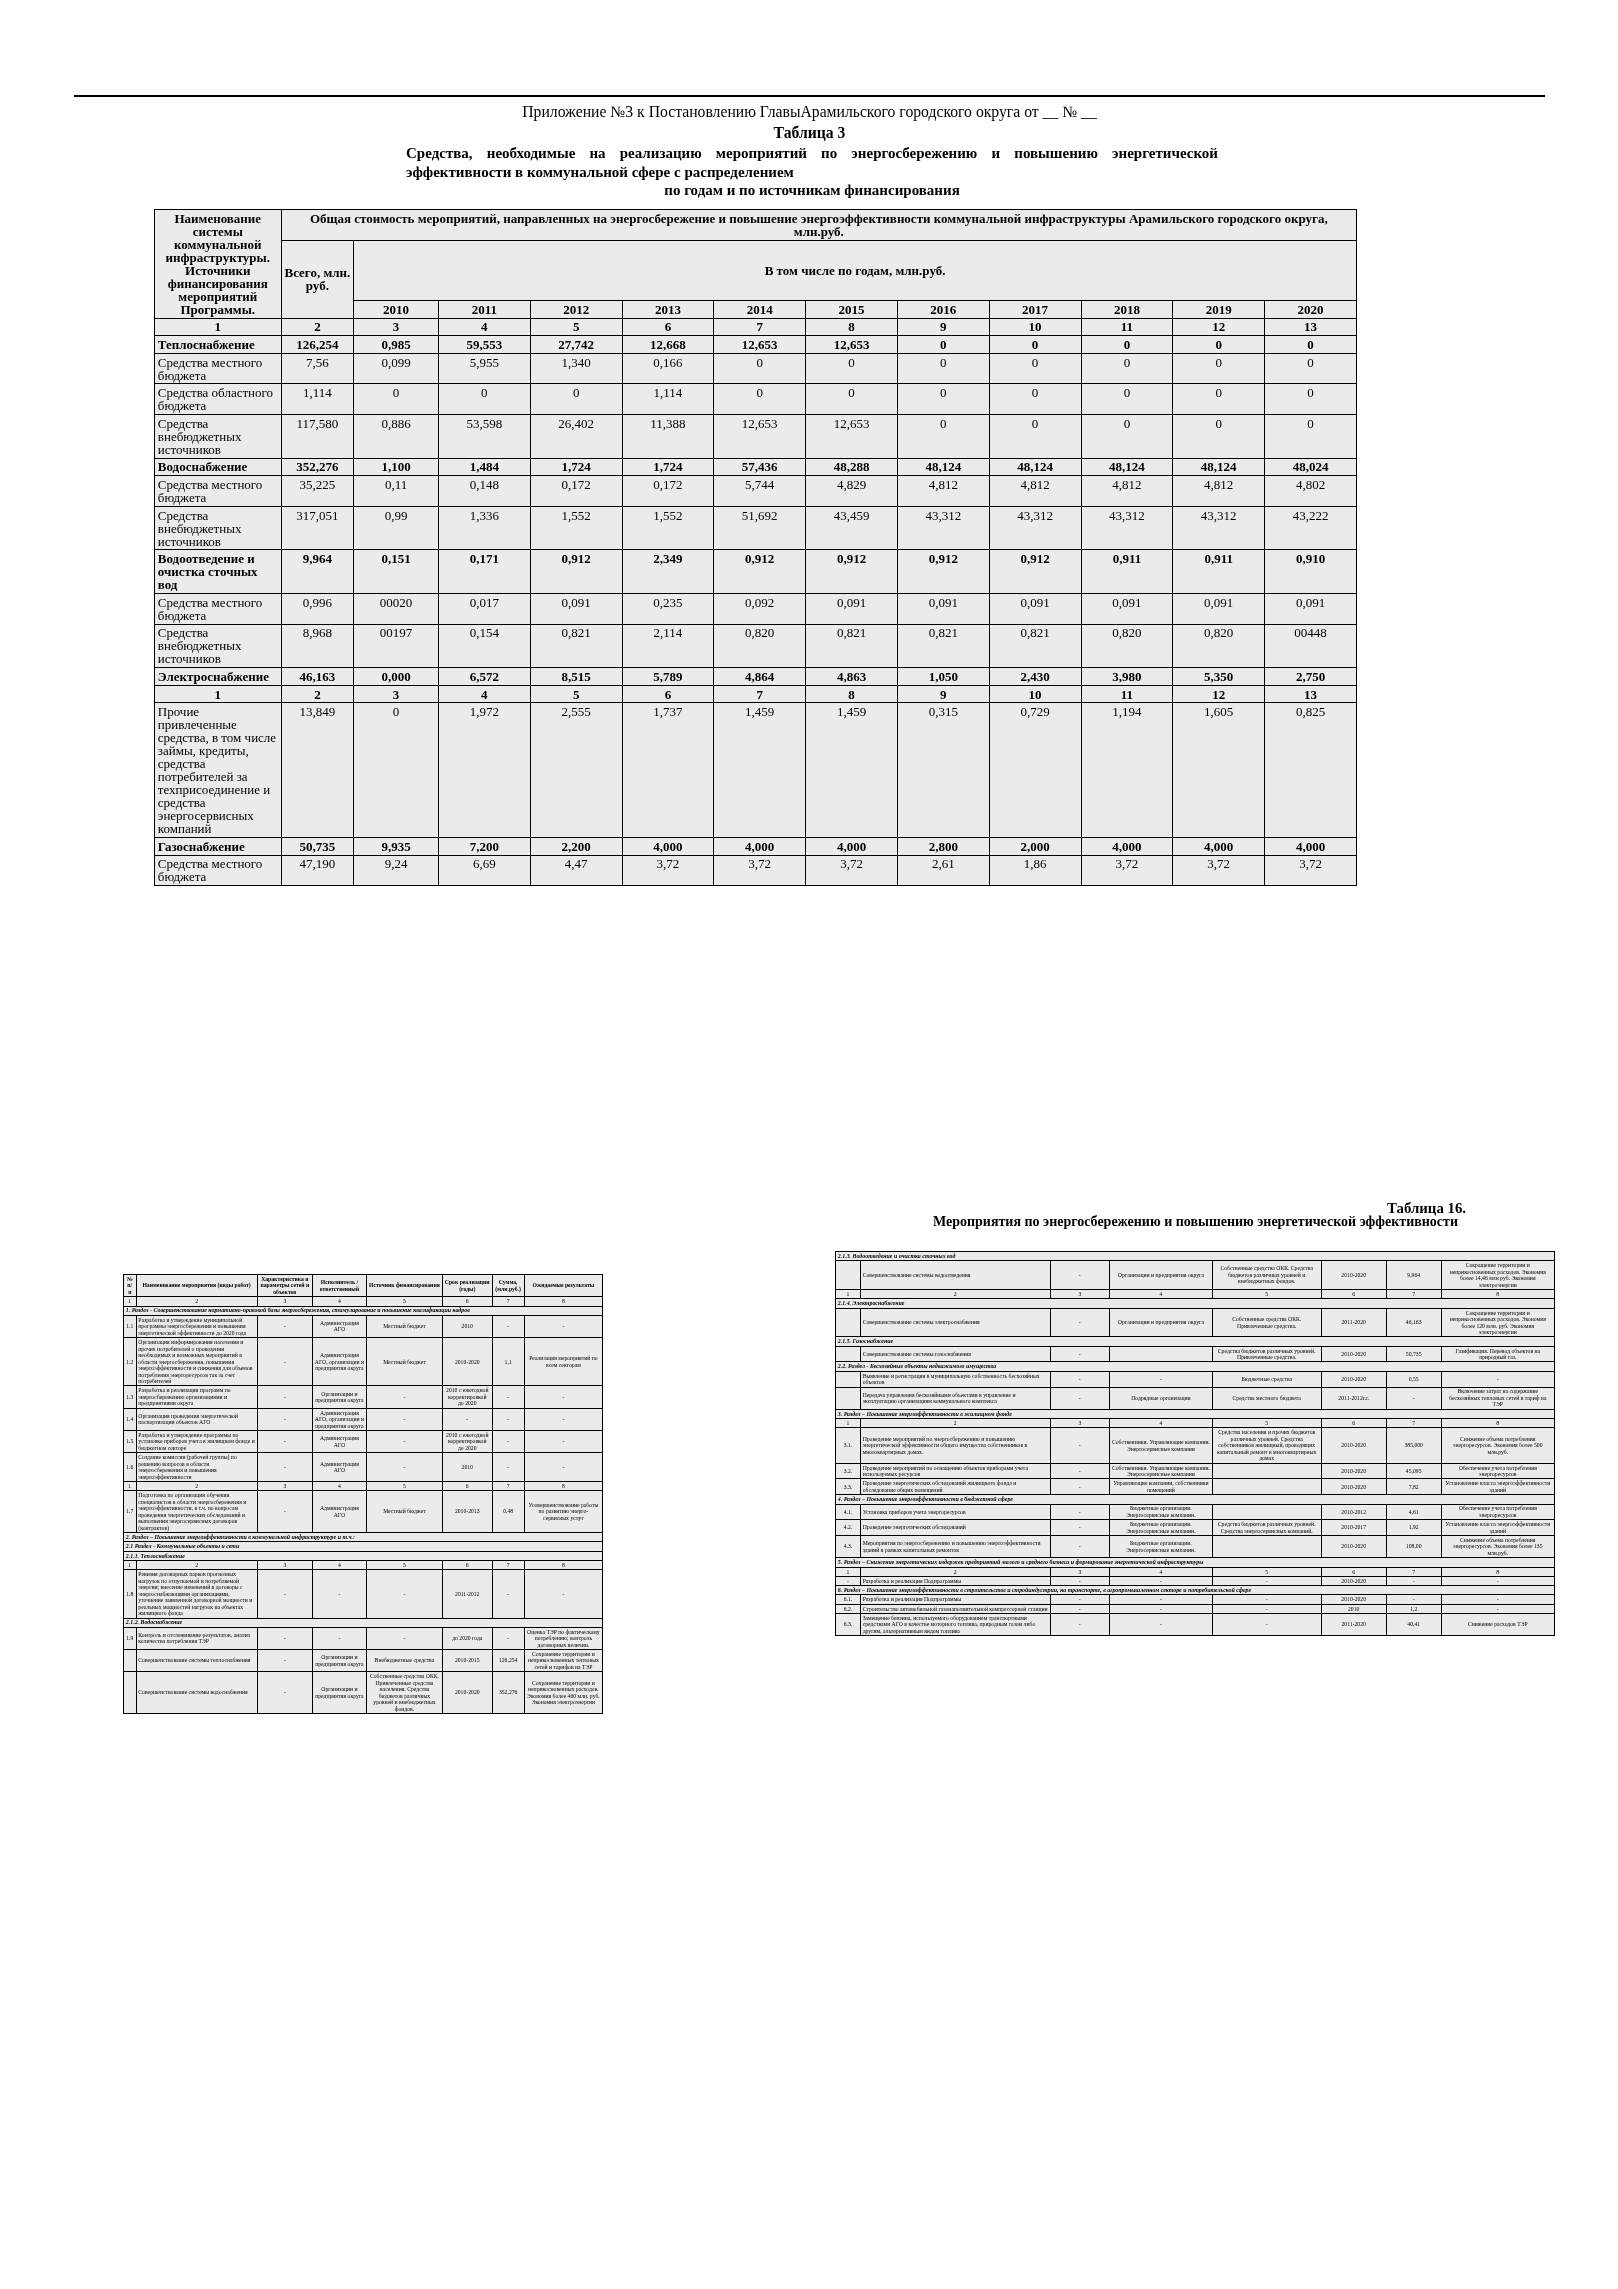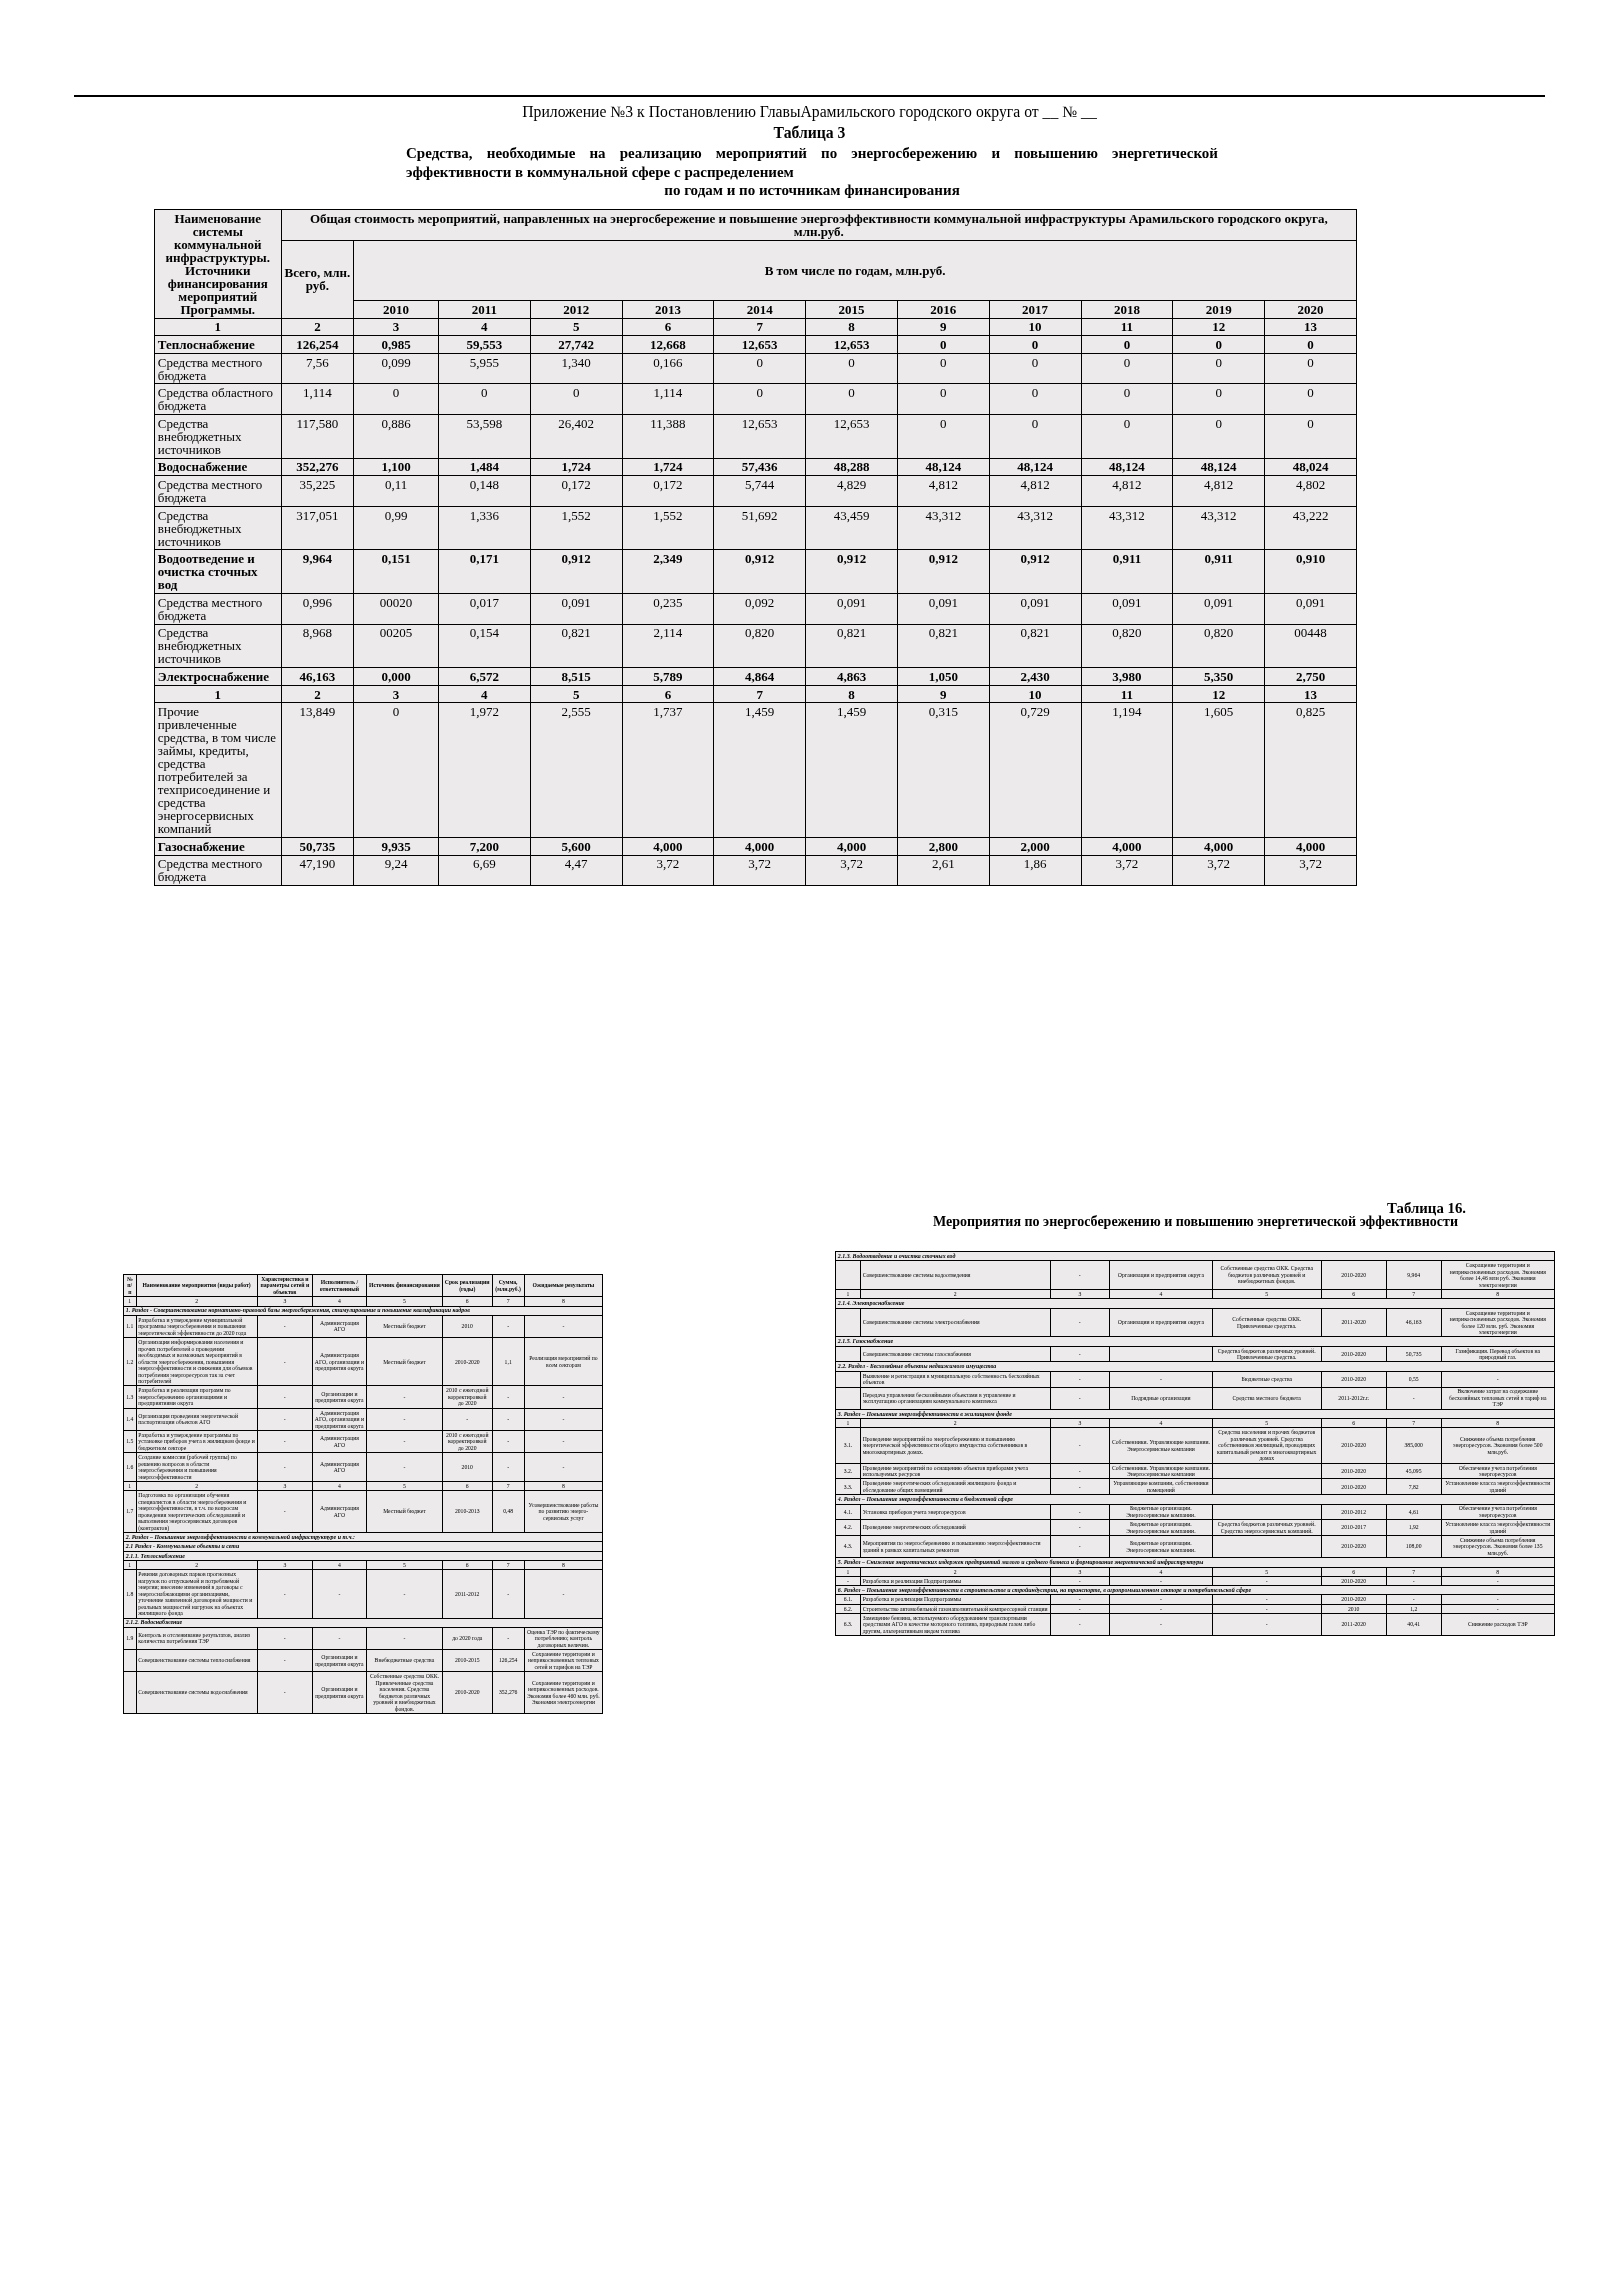--- a/index.html
+++ b/index.html
@@ -235,21 +235,21 @@
           <td class="numcol">0,091</td>
           <td class="numcol">0,091</td>
           <td class="numcol">0,091</td>
           <td class="numcol">0,091</td>
           <td class="numcol">0,091</td>
           <td class="numcol">0,091</td>
         </tr>
         <tr class="data">
           <td class="rowlbl">Средства внебюджетных источников</td>
           <td class="numcol">8,968</td>
-          <td class="numcol">00205</td>
+          <td class="numcol">00197</td>
           <td class="numcol">0,154</td>
           <td class="numcol">0,821</td>
           <td class="numcol">2,114</td>
           <td class="numcol">0,820</td>
           <td class="numcol">0,821</td>
           <td class="numcol">0,821</td>
           <td class="numcol">0,821</td>
           <td class="numcol">0,820</td>
           <td class="numcol">0,820</td>
           <td class="numcol">00448</td>
@@ -297,21 +297,21 @@
           <td class="numcol">0,729</td>
           <td class="numcol">1,194</td>
           <td class="numcol">1,605</td>
           <td class="numcol">0,825</td>
         </tr>
         <tr class="data">
           <td class="rowlbl b">Газоснабжение</td>
           <td class="numcol b">50,735</td>
           <td class="numcol b">9,935</td>
           <td class="numcol b">7,200</td>
-          <td class="numcol b">5,600</td>
+          <td class="numcol b">2,200</td>
           <td class="numcol b">4,000</td>
           <td class="numcol b">4,000</td>
           <td class="numcol b">4,000</td>
           <td class="numcol b">2,800</td>
           <td class="numcol b">2,000</td>
           <td class="numcol b">4,000</td>
           <td class="numcol b">4,000</td>
           <td class="numcol b">4,000</td>
         </tr>
         <tr class="data">

